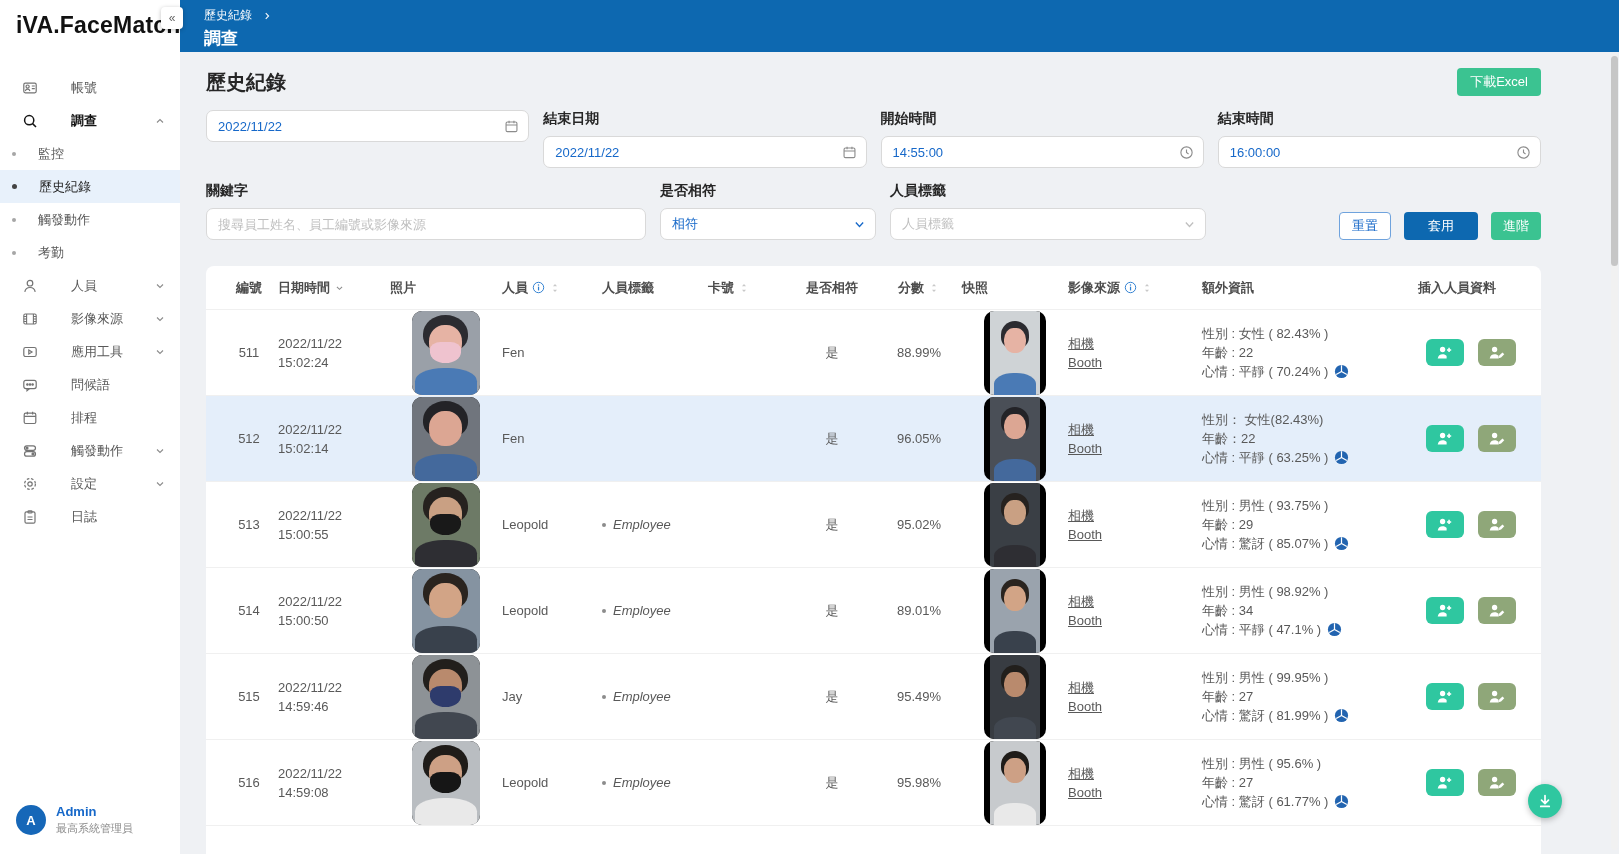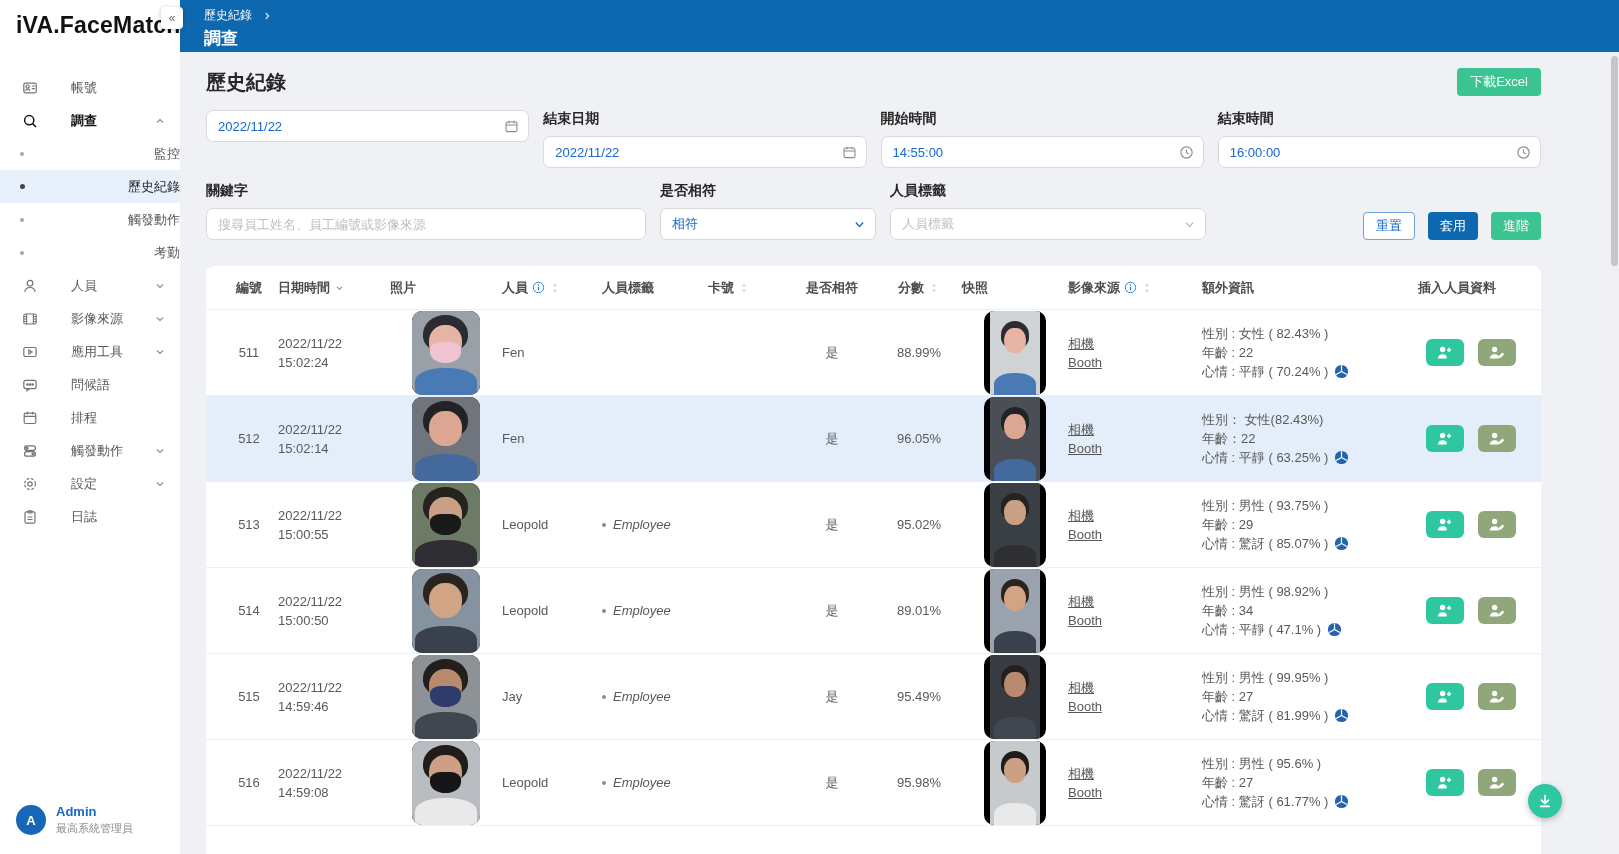--- a/index.html
+++ b/index.html
@@ -12,21 +12,21 @@
   .brand b { font-weight:800; }
   .brand span { font-weight:700; }
   .collapse-tab { position:absolute; left:161px; top:7px; width:22px; height:22px; background:#fff; border-radius:4px; box-shadow:0 1px 4px rgba(0,0,0,.25); display:flex; align-items:center; justify-content:center; color:#666; font-size:12px; cursor:pointer; z-index:6; }
   .nav { margin-top:18px; flex:1 1 auto; }
   .nav-item { display:flex; align-items:center; height:33px; padding:0 14px 0 22px; color:#595959; cursor:pointer;gap:20px; }
   .nav-item .icon { width:16px; height:16px; margin-right:13px; display:inline-flex; color:#737373; }
   .nav-item .lbl { flex:1 1 auto; font-size:13px; }
   .nav-item.active-parent { color:#141414; font-weight:700; }
   .nav-item.active-parent .icon { color:#141414; }
   .nav-item .chev { width:12px; height:12px; color:#8c8c8c; display:inline-flex; }
-  .nav-sub { display:flex; align-items:center; height:33px; padding-left:20px; color:#595959; cursor:pointer;justify-content:space-between; }
+  .nav-sub { display:flex; align-items:center; height:33px; padding-left:12px; color:#595959; cursor:pointer; }
   .nav-sub .dot { width:4px; height:4px; border-radius:50%; background:#a6a6a6; margin-right:22px; }
   .nav-sub.selected { background:var(--sidebar-selected,#e8f1fb); color:#1f1f1f; }
   .nav-sub.selected .dot { background:#434343; width:5px; height:5px; }
   .user-block { display:flex; align-items:center; padding:0 0 18px 16px; }
   .avatar { width:30px; height:30px; border-radius:50%; background:#1667b8; color:#fff; display:flex; align-items:center; justify-content:center; font-size:13px; font-weight:700; margin-right:10px; }
   .user-name { color:var(--accent-blue,#1668c9); font-weight:700; font-size:13px; }
   .user-role { color:#8c8c8c; font-size:11px; margin-top:2px; }
 
   
   .topbar { position:absolute; left:180px; top:0; right:0; height:52px; background:var(--header-blue,#0d68b0); color:#fff; padding:7px 24px 0; }
@@ -53,21 +53,21 @@
   .sel { position:relative; height:32px; background:#fff; border:1px solid #d9d9d9; border-radius:7px; display:flex; align-items:center; padding:0 28px 0 11px; cursor:pointer; }
   .sel .val { color:var(--accent-blue,#1668c9);text-align:right; }
   .sel .ph { color:#bfbfbf; }
   .sel .suffix { position:absolute; right:9px; width:13px; height:13px; display:inline-flex; color:#bfbfbf; }
   .sel .suffix.blue { color:var(--accent-blue,#1668c9); }
   .f-kw { width:440px; margin-right:14px; }
   .f-match { width:216px; margin-right:14px; }
   .f-tags { width:316px; }
   .f-actions { margin-left:auto; display:flex; align-items:flex-end; gap:13px; }
   .btn-reset { background:#fff; border:1px solid #6fa3dd; color:var(--accent-blue,#1668c9); height:28px; padding:0 12px; }
-  .btn-apply { background:var(--header-blue,#0d68b0); color:#fff; height:28px; padding:0 12px; }
+  .btn-apply { background:var(--header-blue,#0d68b0); color:#fff; height:28px; padding:0 24px; }
   .btn-adv { background:var(--green,#3bc391); color:#fff; height:28px; padding:0 12px; }
 
   
   .table-card { margin-top:26px; width:1335px; height:591px; background:#fff; border-radius:8px 8px 0 0; overflow:hidden; }
   .trow { display:grid; grid-template-columns:58px 112px 112px 100px 106px 80px 88px 86px 106px 134px 216px 1fr; align-items:center; padding-left:14px; }
   .thead { height:44px; border-bottom:1px solid #f0f0f0; }
   .th { display:flex; align-items:center; gap:4px; font-weight:700; font-size:13px; color:#4d4d4d; }
   .th.center { justify-content:center; }
   .caret { width:12px; height:14px; color:#c9c9c9; display:inline-flex; }
   .caret.single { color:#8c8c8c; width:11px; }

